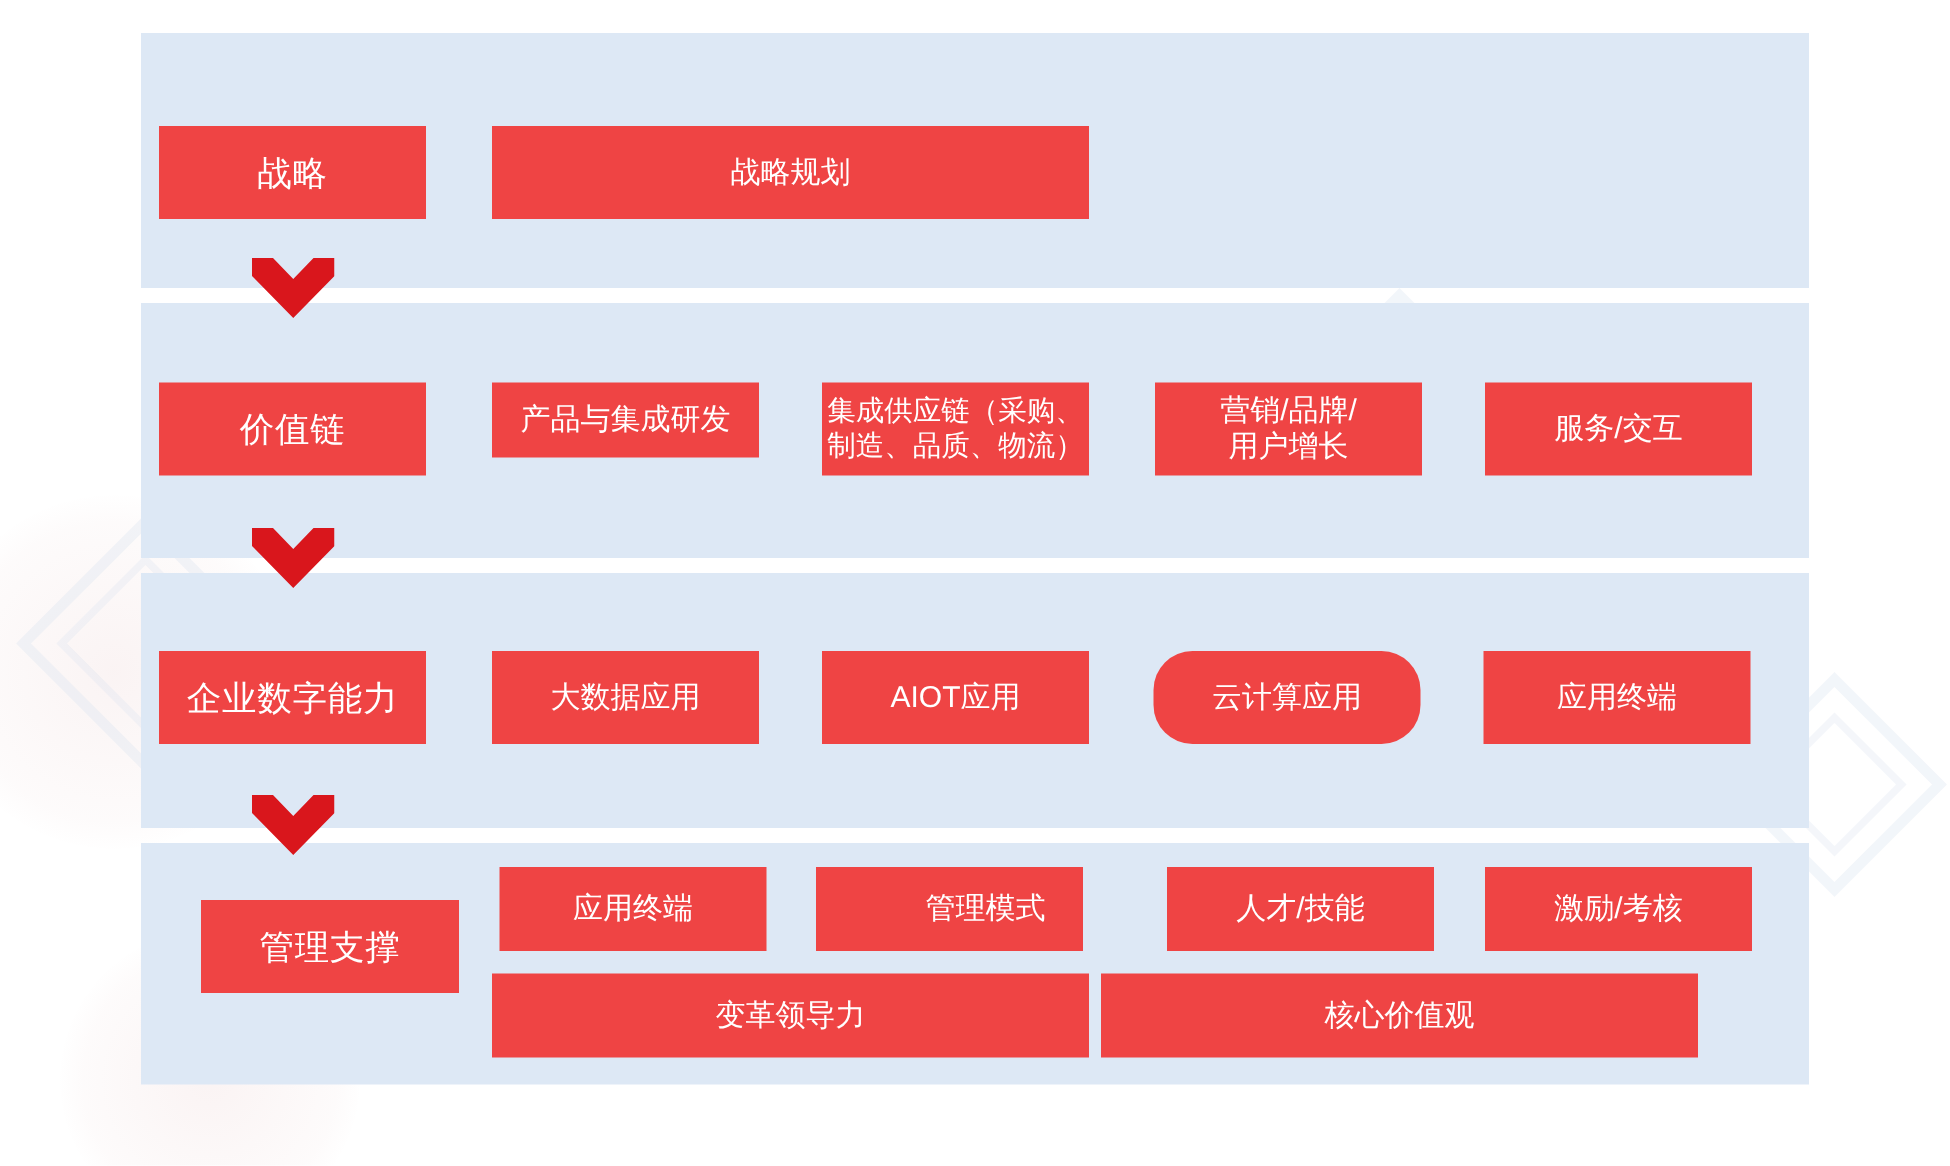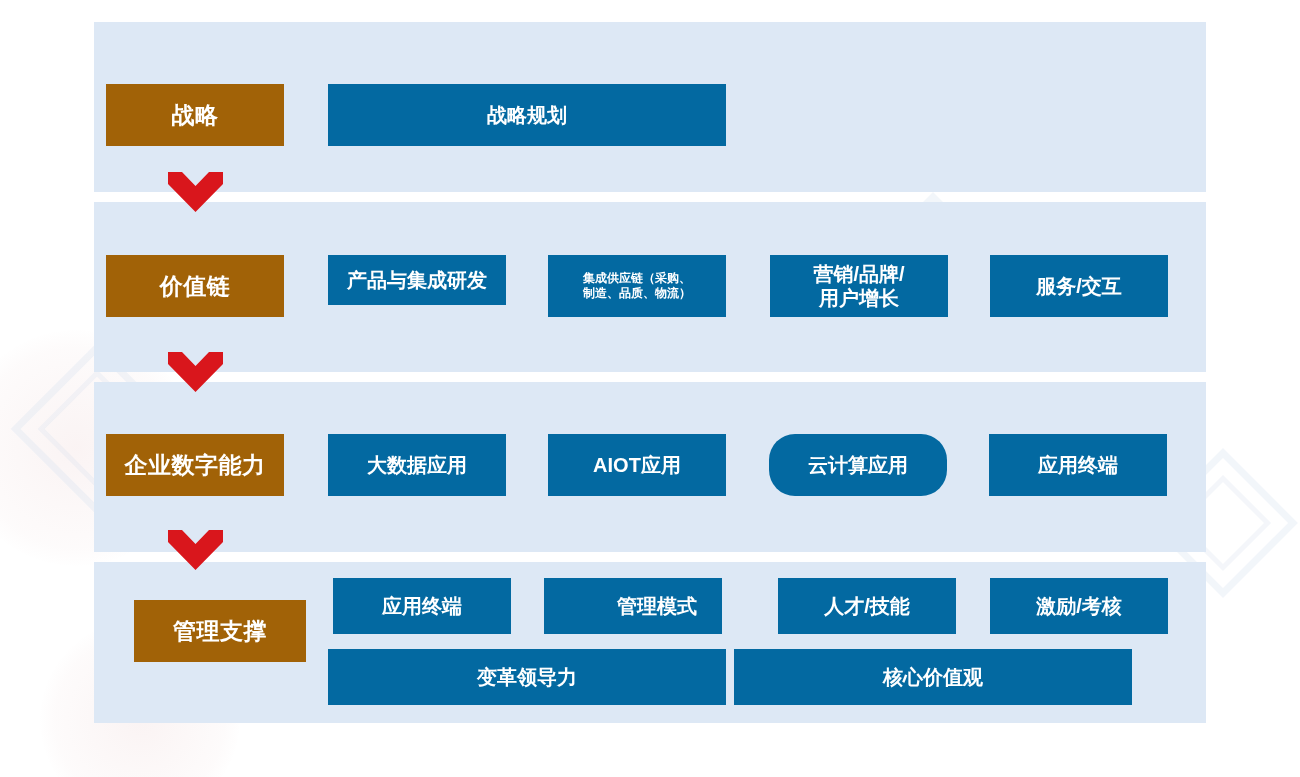--- a/index.html
+++ b/index.html
@@ -64,32 +64,32 @@
     display: flex;
     align-items: center;
     justify-content: center;
     text-align: center;
     color: #ffffff;
     line-height: 1.22;
     white-space: pre-line;
     z-index: 3;
   }
   .box.primary {
-    background: #a16207;
-    font-weight: bold;
+    background: #ef4444;
+    font-weight: normal;
     font-size: 23px;
     letter-spacing: .5px;
   }
   .box.secondary {
-    background: #0369a1;
-    font-weight: bold;
+    background: #ef4444;
+    font-weight: normal;
     font-size: 20px;
   }
   .box.secondary.small {
-    font-size: 12px;
+    font-size: 19px;
   }
 
   
   .chevron {
     position: absolute;
     width: 55px;
     height: 40px;
     z-index: 5;
   }
   .chevron svg { display: block; width: 100%; height: 100%; }

